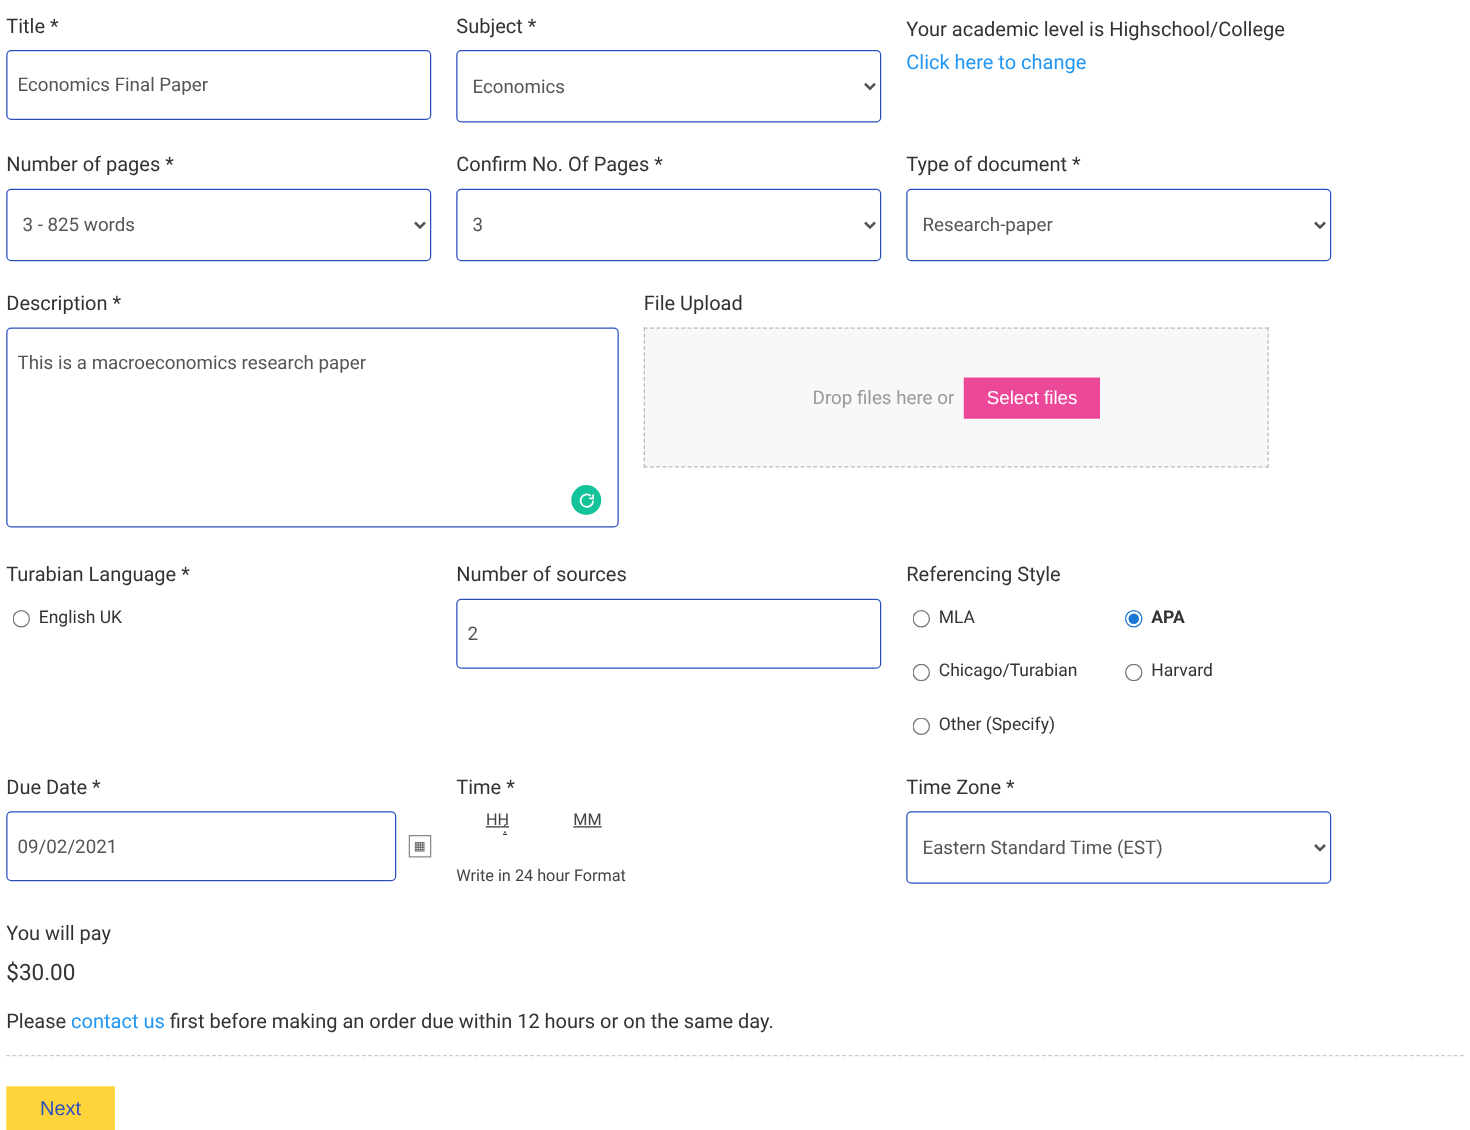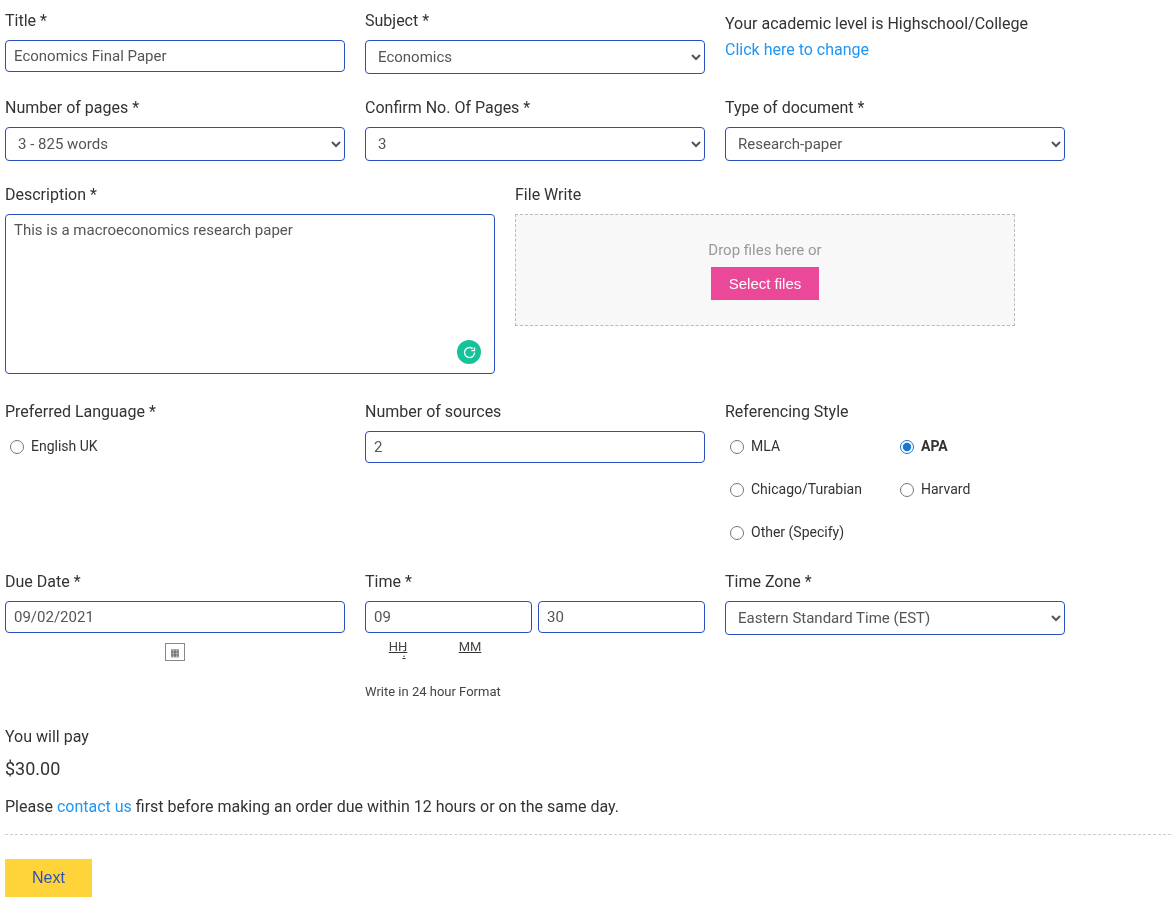--- a/index.html
+++ b/index.html
@@ -25,21 +25,21 @@
     display: block;
   }
   .academic-note {
     font-size: 16px;
     color: #333;
     line-height: 1.6;
   }
   .academic-note a { color: #2196f3; text-decoration: none; }
   input[type="text"], select, textarea {
     width: 100%;
-    padding: 6px 8px;
+    padding: 18px 8px;
     border: 1px solid #2a4fbf;
     border-radius: 4px;
     font-size: 15px;
     color: #555;
     font-family: inherit;
     background: #fff;
   }
   .title-input {
     background: #e8f0fe;
   }
@@ -66,21 +66,21 @@
     display: flex;
     align-items: center;
     justify-content: center;
   }
   .grammarly-icon svg { stroke: #fff; fill: none; stroke-width: 2.2; }
   .dropzone {
     border: 1px dashed #bbb;
     background: #f8f8f8;
     height: 112px;
     display: flex;
-    flex-direction: column;
+    flex-direction: row;
     align-items: center;
     justify-content: center;
     gap: 8px;
     color: #999;
     font-size: 15px;
   }
   .select-files-btn {
     background: #ec4899;
     color: #fff;
     border: none;
@@ -109,21 +109,20 @@
   .ref-grid {
     display: grid;
     grid-template-columns: 1fr 1fr;
     row-gap: 18px;
   }
   .ref-grid .radio-row.full { grid-column: 1 / -1; }
   .date-row {
     display: flex;
     gap: 10px;
     align-items: center;
-    flex-direction: column;
   }
   .date-input {
     width: 190px;
     border: 1px solid #888;
     border-radius: 4px;
     padding: 6px 8px;
     font-size: 15px;
     color: #555;
   }
   .cal-icon {
@@ -210,30 +209,30 @@
         <textarea style="">This is a macroeconomics research paper</textarea>
         <span class="grammarly-icon">
           <svg viewBox="0 0 24 24" width="15" height="15">
               <path d="M20 12a8 8 0 1 1-3-6.2"></path>
               <polyline points="20 4 20 9 15 9"></polyline>
             </svg>
         </span>
       </div>
     </div>
     <div>
-      <label class="field-label">File Write</label>
+      <label class="field-label">File Upload</label>
       <div class="dropzone">
         <span>Drop files here or</span>
         <button class="select-files-btn">Select files</button>
       </div>
     </div>
   </div>
 
   <div>
-    <label class="field-label">Preferred Language *</label>
+    <label class="field-label">Turabian Language *</label>
     <div style="margin-top:16px;">
       <label class="radio-row">
         <input type="radio" name="lang" style="">
         <span>English UK</span>
       </label>
     </div>
   </div>
   <div>
     <label class="field-label">Number of sources</label>
     <input type="text" value="2" style="">
@@ -266,24 +265,20 @@
 
   <div>
     <label class="field-label">Due Date *</label>
     <div class="date-row">
       <input type="text" class="date-input" value="09/02/2021" style="">
       <span class="cal-icon">▦</span>
     </div>
   </div>
   <div>
     <label class="field-label">Time *</label>
-    <div class="time-row">
-      <input type="text" class="time-input time-hh" value="09" style="">
-      <input type="text" class="time-input" value="30" style="">
-    </div>
     <div class="time-labels">
       <span>HH</span>
       <span style="width:6px;text-align:center;position:relative;left:-36px;top:6px;">:</span>
       <span style="position:relative;left:-12px;">MM</span>
     </div>
     <div class="time-note">Write in 24 hour Format</div>
   </div>
   <div>
     <label class="field-label">Time Zone *</label>
     <select>

